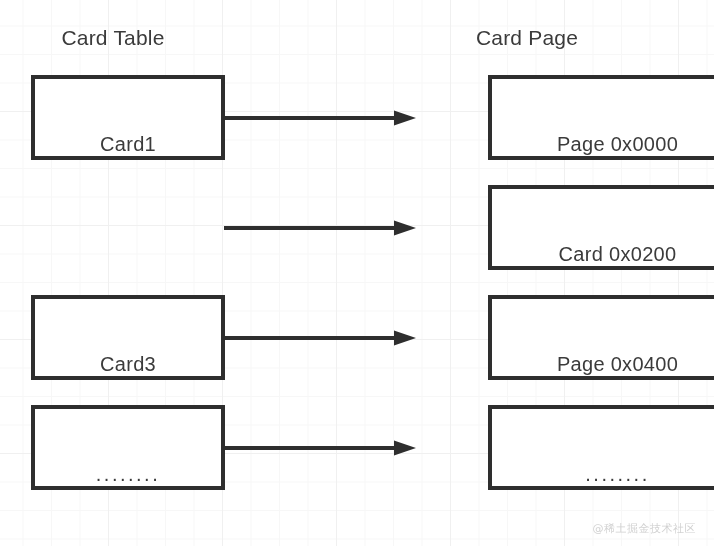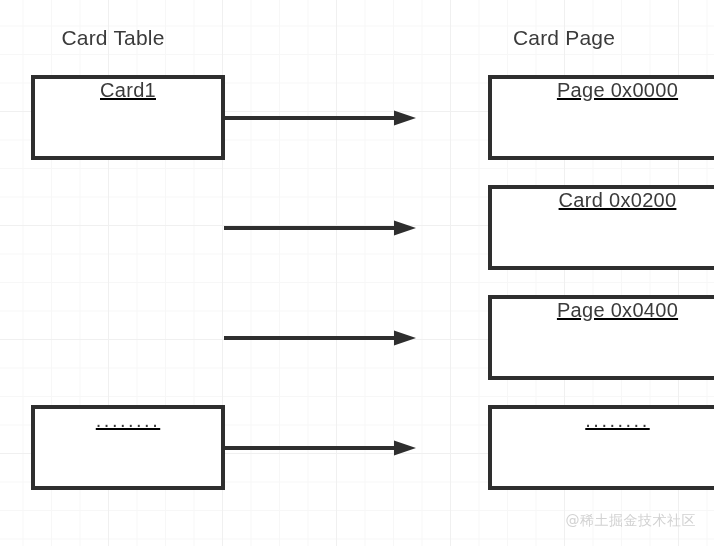--- a/index.html
+++ b/index.html
@@ -29,31 +29,30 @@
 
   .col-header {
     position: absolute;
     font-size: 21px;
     color: #3b3b3b;
     letter-spacing: 0.2px;
     white-space: nowrap;
     transform: translateX(-50%);
   }
   #header-card-table { left: 113px; top: 26px; }
-  #header-card-page  { left: 564px; top: 26px; }
+  #header-card-page  { left: 527px; top: 26px; }
 
   .node-box {
     position: absolute;
     box-sizing: border-box;
     border: 4px solid #2e2e2e;
     background: #ffffff;
     display: flex;
-    align-items: flex-start;
+    align-items: flex-end;
     justify-content: center;
-    text-decoration: underline;
   }
   .node-label {
     font-size: 20px;
     color: #3b3b3b;
     letter-spacing: 0.3px;
     white-space: nowrap;
   }
   .node-label.dots {
     font-size: 20px;
     letter-spacing: 2.5px;
@@ -76,22 +75,22 @@
     margin-top: -8px;
   }
   .arrow-1 { top: 118px; }
   .arrow-2 { top: 228px; }
   .arrow-3 { top: 338px; }
   .arrow-4 { top: 448px; }
 
   #watermark {
     position: absolute;
     right: 18px;
-    bottom: 16px;
-    font-size: 14px;
+    bottom: 10px;
+    font-size: 11px;
     color: #d2d2d2;
     font-family: "DejaVu Sans", sans-serif;
     letter-spacing: 0.5px;
     white-space: nowrap;
   }
 </style>
 </head>
 <body>
 
 <div id="canvas">
@@ -112,20 +111,23 @@
   </div>
 
   <svg class="arrow arrow-2" viewBox="0 0 192 16" preserveAspectRatio="none">
     <line x1="0" y1="8" x2="170" y2="8" stroke="#2e2e2e" stroke-width="4"></line>
     <polygon points="170,0.5 192,8 170,15.5" fill="#2e2e2e"></polygon>
   </svg>
   <div class="node-box page-box row-2">
     <span class="node-label">Card 0x0200</span>
   </div>
 
+  <div class="node-box card-box row-3">
+    <span class="node-label">Card3</span>
+  </div>
   <svg class="arrow arrow-3" viewBox="0 0 192 16" preserveAspectRatio="none">
     <line x1="0" y1="8" x2="170" y2="8" stroke="#2e2e2e" stroke-width="4"></line>
     <polygon points="170,0.5 192,8 170,15.5" fill="#2e2e2e"></polygon>
   </svg>
   <div class="node-box page-box row-3">
     <span class="node-label">Page 0x0400</span>
   </div>
 
   <div class="node-box card-box row-4">
     <span class="node-label dots">........</span>

